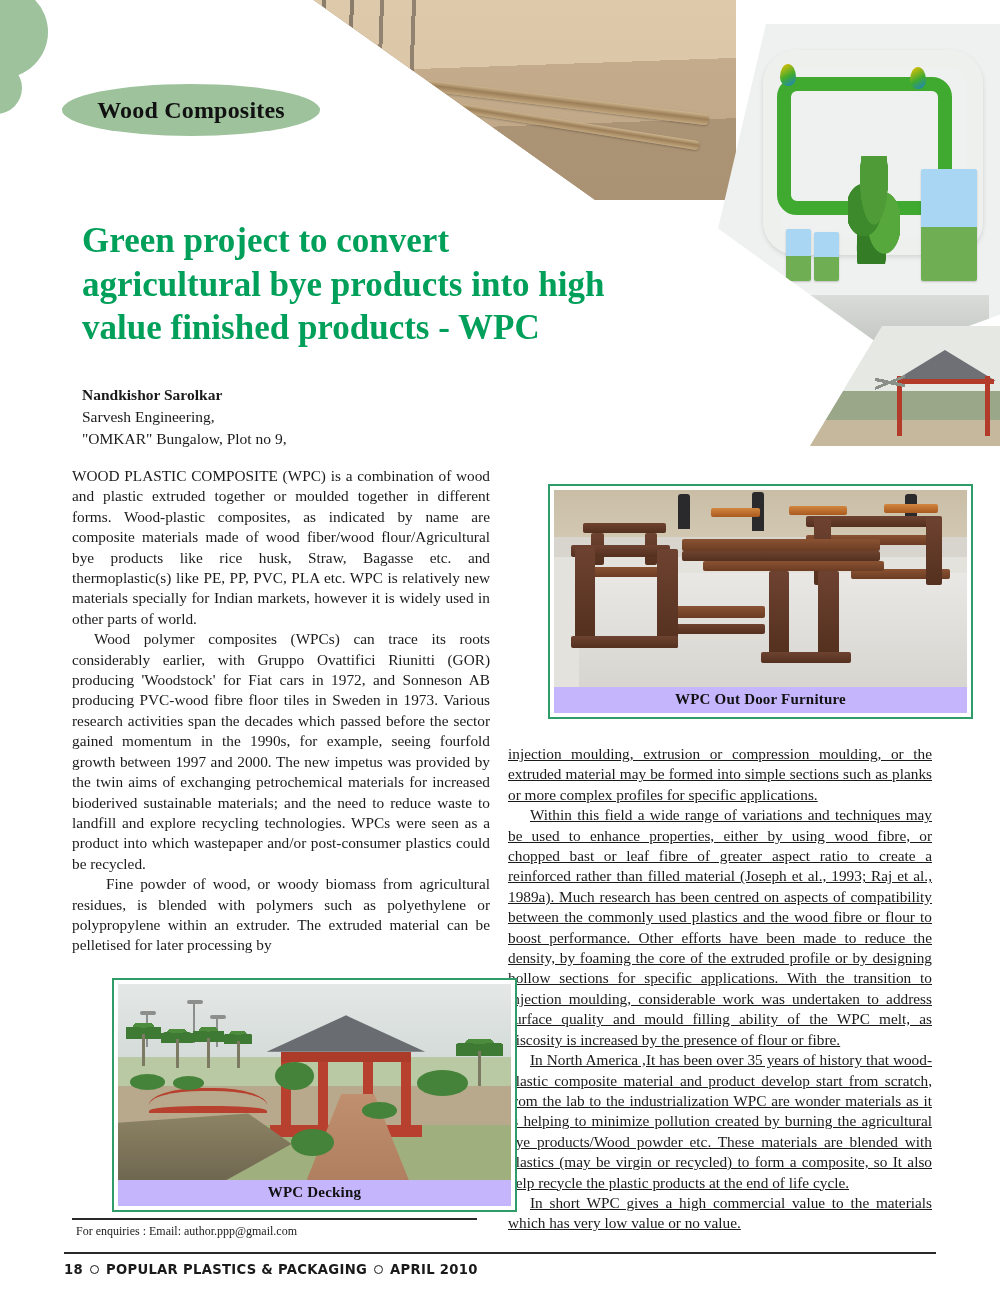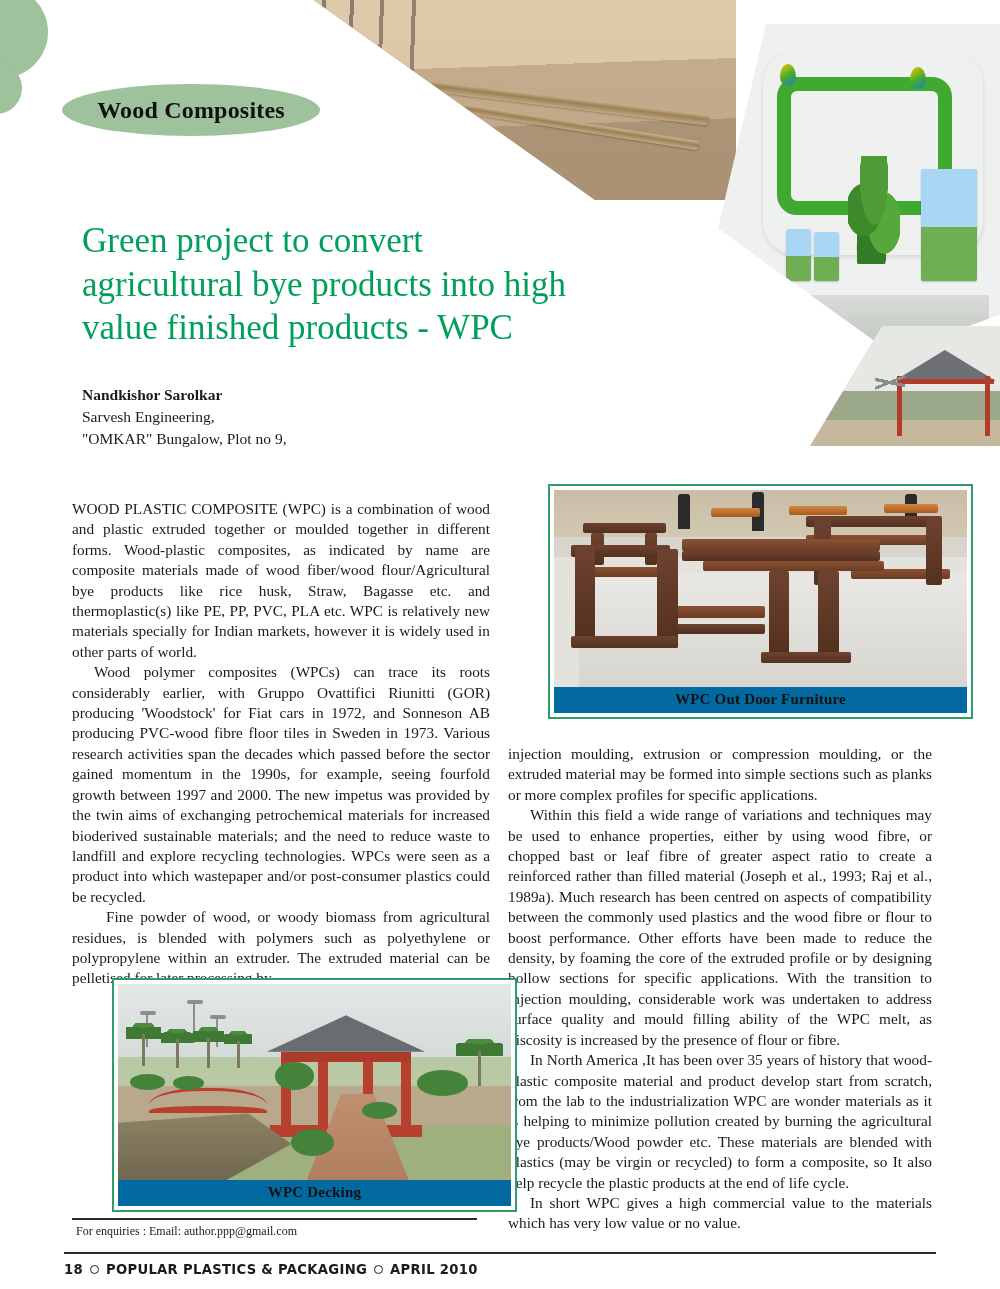--- a/index.html
+++ b/index.html
@@ -165,21 +165,21 @@
 
   
   .article-title {
     position: absolute;
     left: 82px; top: 196px;
     width: 620px;
     z-index: 6;
     font-family: "Liberation Serif", "DejaVu Serif", serif;
     font-size: 35px;
     line-height: 1.24;
-    font-weight: 400;
+    font-weight: 700;
     color: #00a05a;
   }
   .article-title .line { display: block; white-space: nowrap; }
 
   
   .author-block {
     position: absolute;
     left: 82px; top: 352px;
     width: 420px;
     z-index: 6;
@@ -195,42 +195,42 @@
     font-size: 15.3px;
     line-height: 1.335;
     text-align: justify;
     color: #1a1a1a;
     z-index: 4;
   }
   .column p { margin: 0; }
   .column p.indent { text-indent: 22px; }
   .column p.indent-wide { text-indent: 34px; }
 
-  .col-left-top  { left: 72px; top: 466px;  width: 418px; margin-top: 33px; }
-  .col-right-top { left: 508px; top: 744px; width: 424px; }
+  .col-left-top  { left: 72px; top: 466px;  width: 418px; }
+  .col-right-top { left: 508px; top: 744px; width: 424px; text-decoration: underline; }
 
   
   .figure {
     position: absolute;
     border: 2px solid #2f9c6a;
     background: #ffffff;
     padding: 4px;
     box-sizing: border-box;
     z-index: 4;
   }
   .figure .photo {
     width: 100%;
     display: block;
     background-repeat: no-repeat;
     background-size: cover;
     position: relative;
     overflow: hidden;
   }
   .figure .caption {
-    background: #0369a1;
+    background: #c4b5fd;
     text-align: center;
     font-size: 15px;
     font-weight: 700;
     color: #111111;
     padding: 4px 0 5px;
     letter-spacing: .2px;
   }
 
   .fig-furniture { left: 508px; top: 468px; width: 425px; }
   .fig-furniture .photo { height: 197px; }

